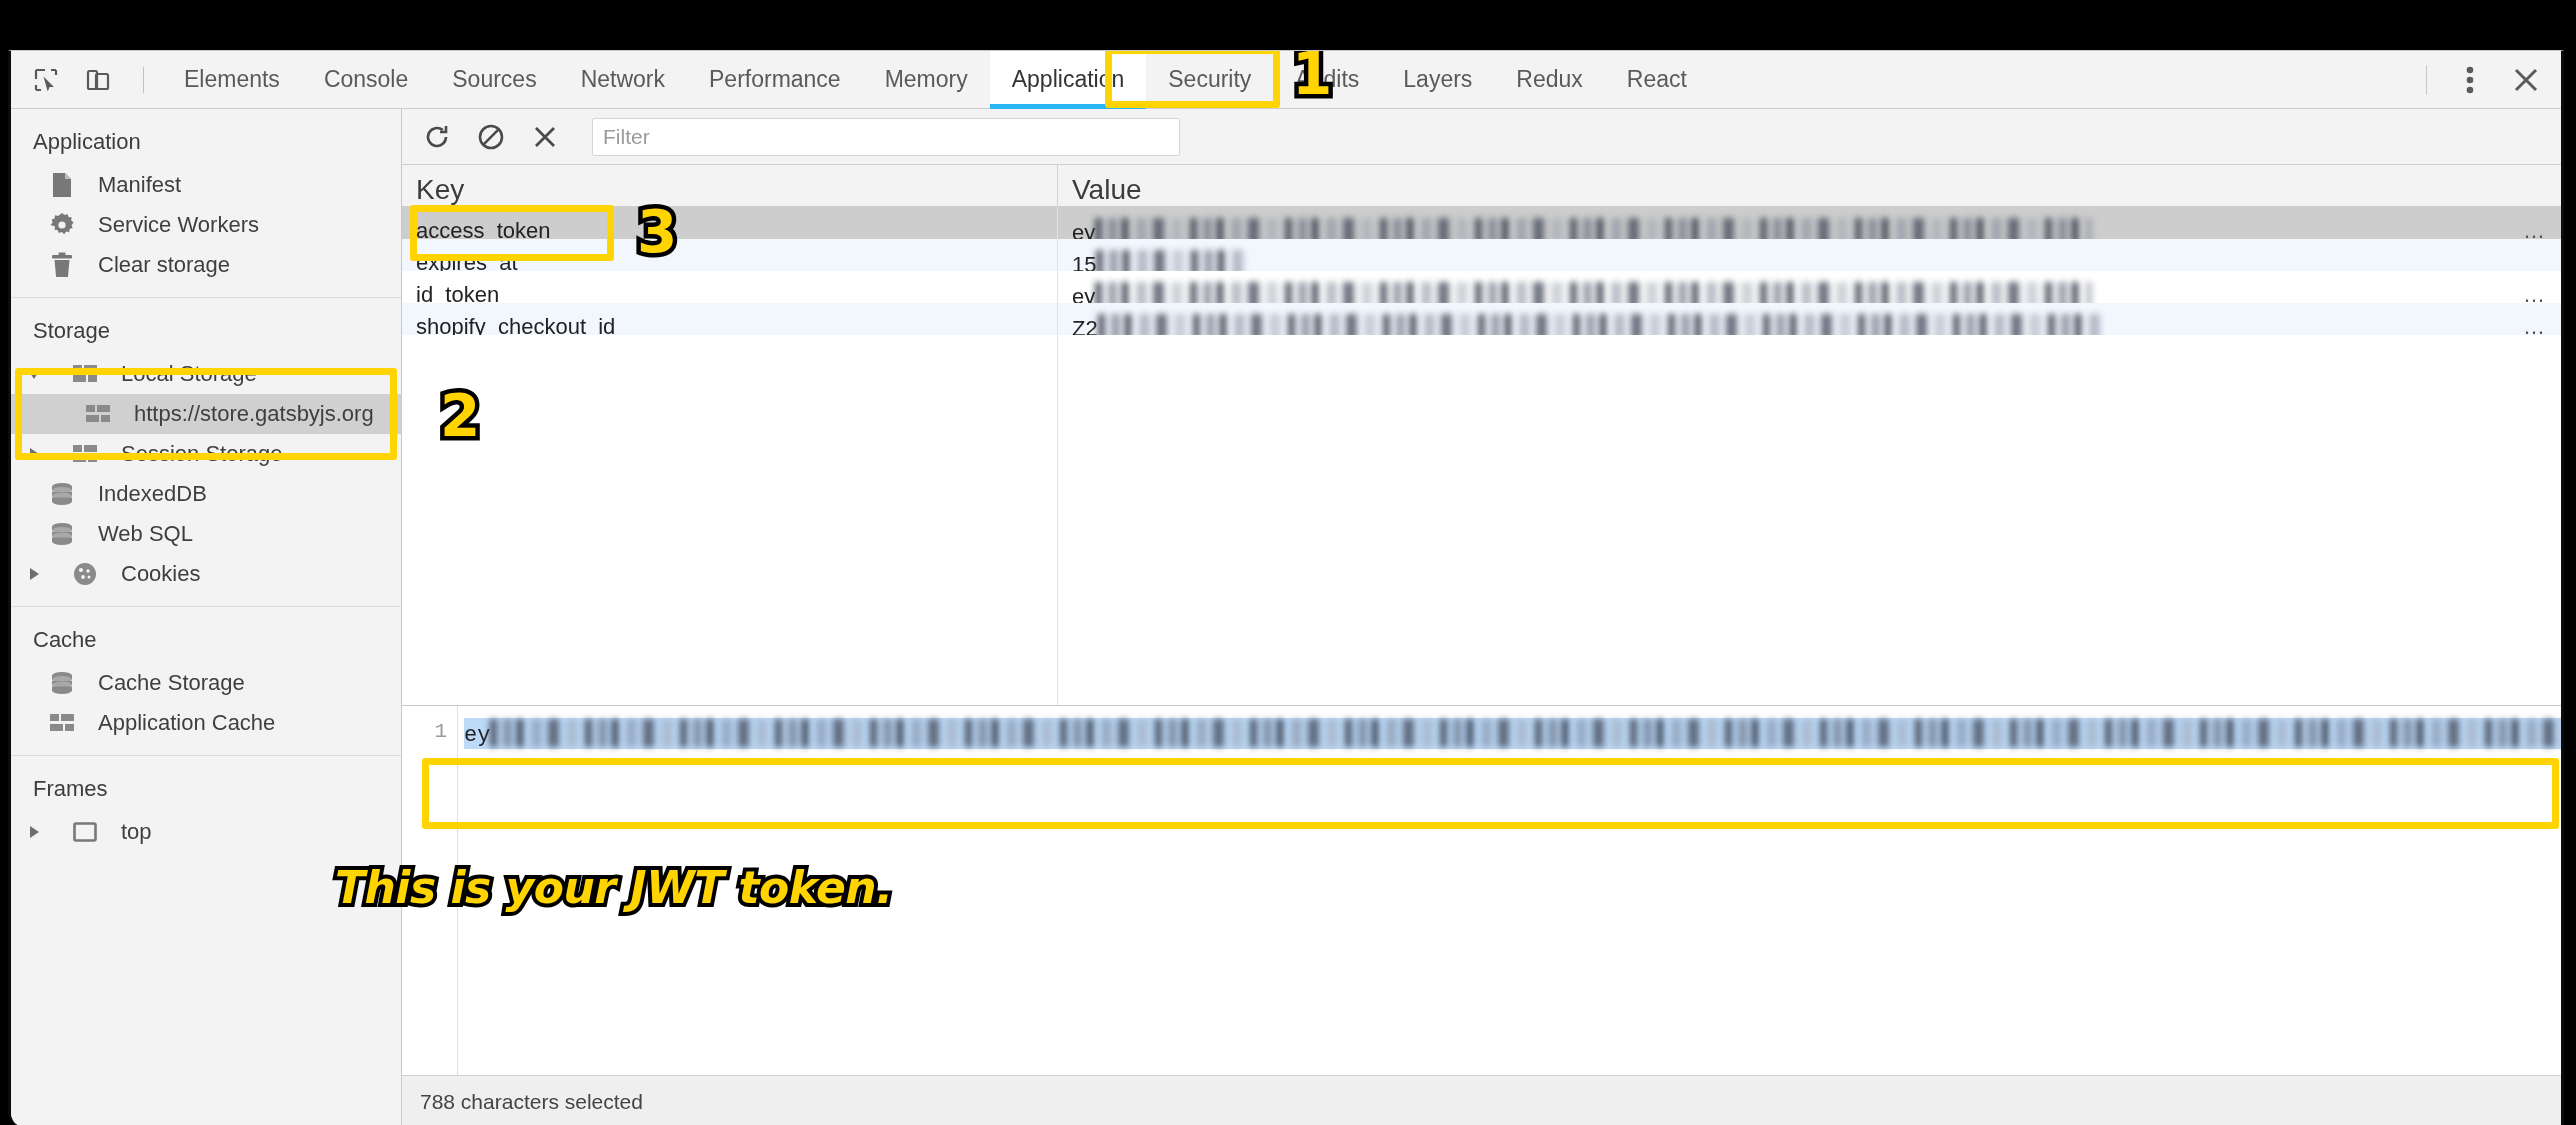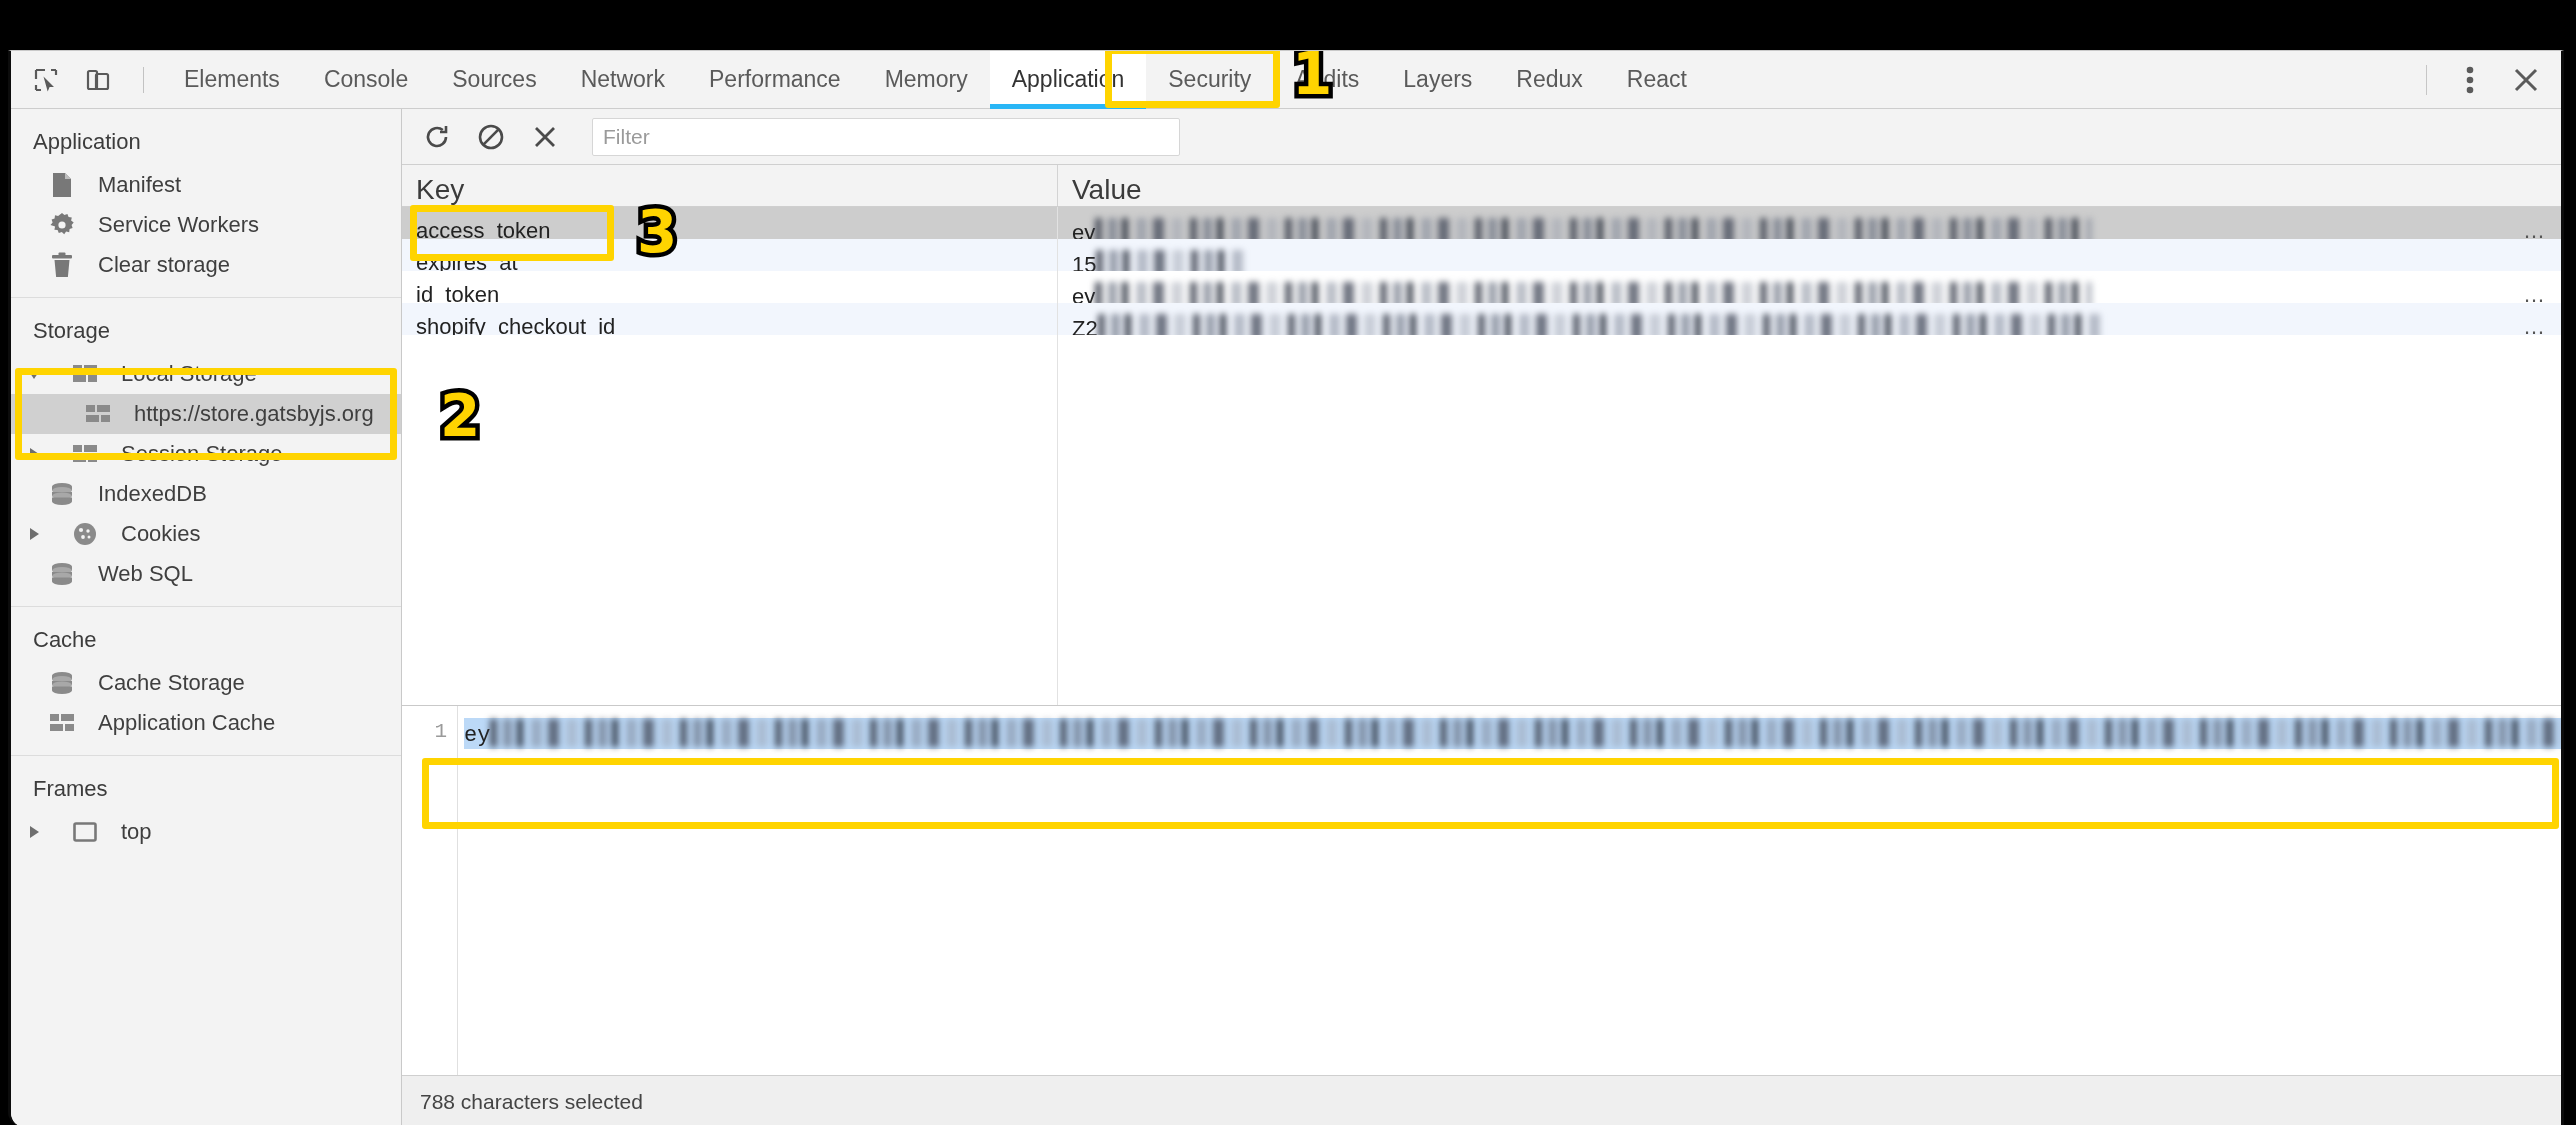--- a/index.html
+++ b/index.html
@@ -378,51 +378,51 @@
                 <rect x="2" y="10" width="20" height="4" fill="#8a8a8a"></rect>
                 <ellipse cx="12" cy="14" rx="10" ry="3.5" fill="#a8a8a8"></ellipse>
                 <rect x="2" y="15.5" width="20" height="4" fill="#8a8a8a"></rect>
                 <ellipse cx="12" cy="19.5" rx="10" ry="3.5" fill="#8a8a8a"></ellipse>
               </svg>
             </span>
             <span>IndexedDB</span>
           </div>
 
           <div class="sb-item">
-            <span class="tw">
-              <svg width="12" height="14" viewBox="0 0 12 14">
-                  <path d="M2 1 v12 l9-6 z" fill="#6e6e6e"></path>
-                </svg>
-            </span>
-            <span class="sb-ico">
-              <svg width="24" height="24" viewBox="0 0 24 24">
-                <circle cx="12" cy="12" r="11" fill="#8a8a8a"></circle>
-                <circle cx="8" cy="8" r="2.1" fill="#f3f3f3"></circle>
-                <circle cx="15" cy="9" r="1.7" fill="#f3f3f3"></circle>
-                <circle cx="10" cy="15" r="1.9" fill="#f3f3f3"></circle>
-                <circle cx="16" cy="15" r="1.5" fill="#f3f3f3"></circle>
-              </svg>
-            </span>
-            <span>Cookies</span>
-          </div>
-
-          <div class="sb-item">
             <span class="sb-ico">
               <svg width="24" height="24" viewBox="0 0 24 24">
                 <ellipse cx="12" cy="4.5" rx="10" ry="3.5" fill="#8a8a8a"></ellipse>
                 <rect x="2" y="4.5" width="20" height="4" fill="#8a8a8a"></rect>
                 <ellipse cx="12" cy="8.5" rx="10" ry="3.5" fill="#a8a8a8"></ellipse>
                 <rect x="2" y="10" width="20" height="4" fill="#8a8a8a"></rect>
                 <ellipse cx="12" cy="14" rx="10" ry="3.5" fill="#a8a8a8"></ellipse>
                 <rect x="2" y="15.5" width="20" height="4" fill="#8a8a8a"></rect>
                 <ellipse cx="12" cy="19.5" rx="10" ry="3.5" fill="#8a8a8a"></ellipse>
               </svg>
             </span>
             <span>Web SQL</span>
           </div>
+
+          <div class="sb-item">
+            <span class="tw">
+              <svg width="12" height="14" viewBox="0 0 12 14">
+                  <path d="M2 1 v12 l9-6 z" fill="#6e6e6e"></path>
+                </svg>
+            </span>
+            <span class="sb-ico">
+              <svg width="24" height="24" viewBox="0 0 24 24">
+                <circle cx="12" cy="12" r="11" fill="#8a8a8a"></circle>
+                <circle cx="8" cy="8" r="2.1" fill="#f3f3f3"></circle>
+                <circle cx="15" cy="9" r="1.7" fill="#f3f3f3"></circle>
+                <circle cx="10" cy="15" r="1.9" fill="#f3f3f3"></circle>
+                <circle cx="16" cy="15" r="1.5" fill="#f3f3f3"></circle>
+              </svg>
+            </span>
+            <span>Cookies</span>
+          </div>
         </div>
 
         <div class="sb-section">
           <div class="sb-title">Cache</div>
 
           <div class="sb-item">
             <span class="sb-ico">
               <svg width="24" height="24" viewBox="0 0 24 24">
                 <ellipse cx="12" cy="4.5" rx="10" ry="3.5" fill="#8a8a8a"></ellipse>
                 <rect x="2" y="4.5" width="20" height="4" fill="#8a8a8a"></rect>
@@ -553,16 +553,17 @@
     <div class="ann-num" style="left:1281px; top:-6px;">1</div>
 
     <div class="ann-box" style="left:4px; top:317px; width:382px; height:92px;"></div>
     <div class="ann-num" style="left:429px; top:336px;">2</div>
 
     <div class="ann-box" style="left:399px; top:154px; width:204px; height:56px;"></div>
     <div class="ann-num" style="left:626px; top:152px;">3</div>
 
     <div class="ann-box" style="left:411px; top:707px; width:2137px; height:71px;"></div>
 
+    <div class="ann-caption" style="left:324px; top:811px;">This is your JWT token.</div>
 
   </div>
 </div>
 
 
 </body></html>

